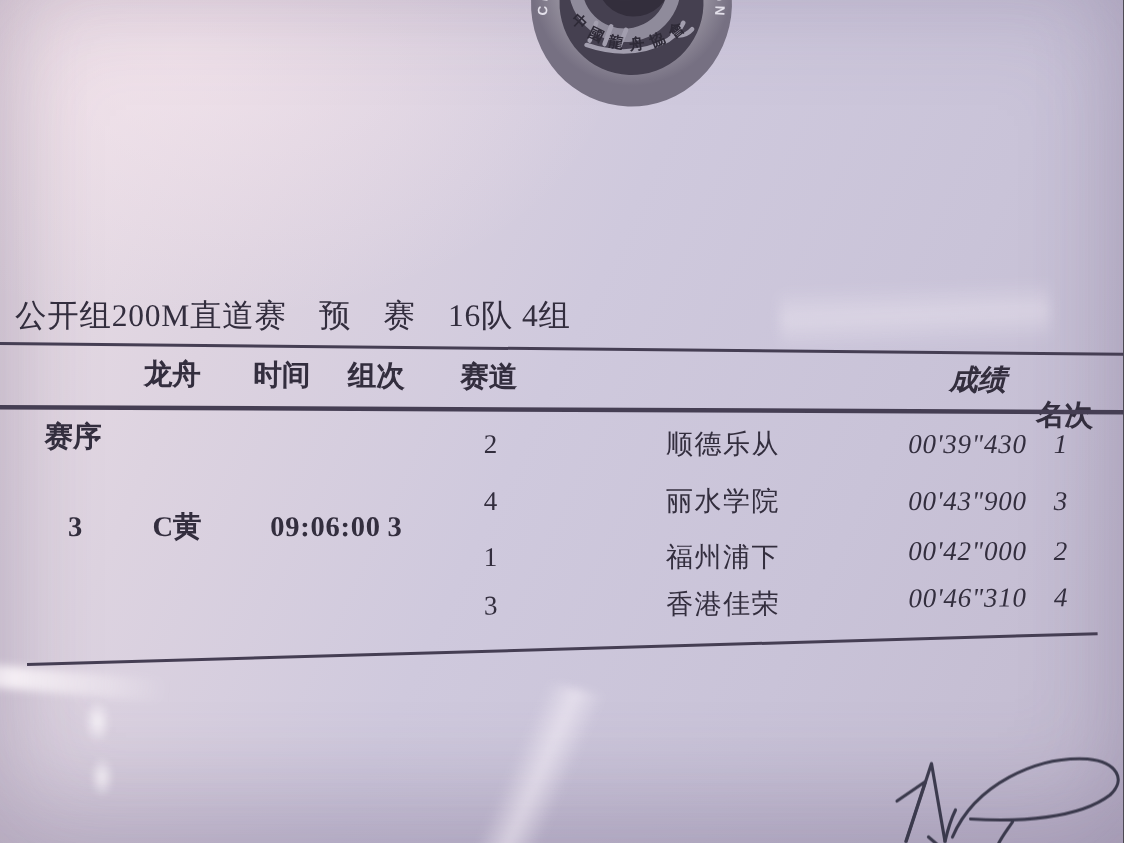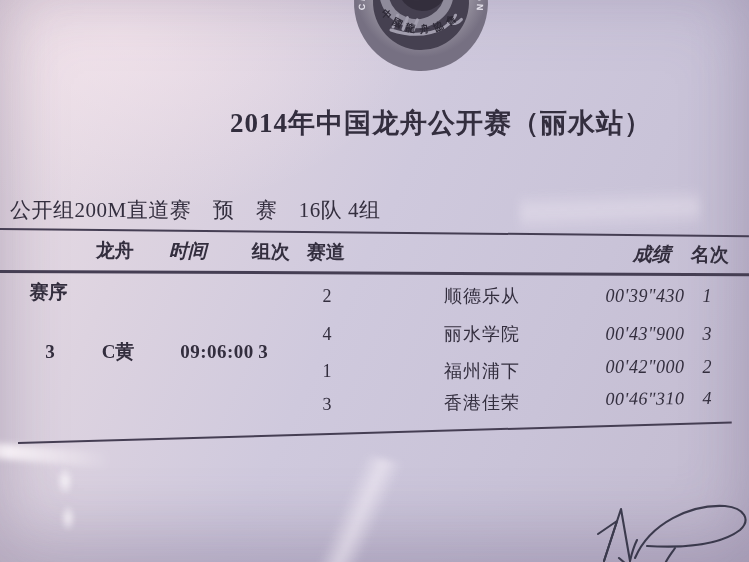--- a/index.html
+++ b/index.html
@@ -38,26 +38,26 @@
   .rule{position:absolute;background:#453e53;transform-origin:left top;}
   .rule-1{top:228px;left:0;width:749px;height:2px;transform:rotate(.55deg);}
   .rule-2{top:270px;left:0;width:749px;height:3px;transform:rotate(.25deg);}
   .rule-3{top:442px;left:18px;width:714px;height:2px;transform:rotate(-1.65deg);}
 
   .cell{position:absolute;height:24px;line-height:24px;text-align:center;font-size:18px;}
   .hdr{font-weight:bold;font-size:19px;}
   .hdr-row{position:absolute;top:238px;left:0;width:749px;height:24px;transform:rotate(.4deg);transform-origin:left top;}
   .h-raceno{left:26px;width:46px;margin-top:42px;}
   .h-boat{left:92px;width:46px;}
-  .h-time{left:165px;width:46px;font-style:italic;}
-  .h-group{left:248px;width:46px;}
+  .h-time{left:165px;width:46px;}
+  .h-group{left:228px;width:46px;}
   .h-lane{left:303px;width:46px;}
   .h-team{left:441px;width:100px;}
   .h-result{left:612px;width:80px;font-style:italic;}
-  .h-rank{left:680px;width:60px;}
+  .h-rank{left:680px;width:60px;margin-top:23px;}
 
   .race-row{position:absolute;top:340px;left:0;width:749px;height:24px;font-weight:bold;}
   .c-raceno{left:28px;width:44px;font-size:19px;}
   .c-boat{left:88px;width:60px;font-size:19px;}
   .c-time{left:154px;width:84px;font-size:19px;letter-spacing:.5px;margin-left:21px;}
   .c-group{left:241px;width:44px;font-size:19px;}
 
   .row{position:absolute;left:0;width:749px;height:24px;}
   .row-1{top:284px;}
   .row-2{top:322px;}
@@ -117,21 +117,20 @@
         </text>
         <text font-size="9" font-weight="bold" letter-spacing="2.5" fill="#e3e0ea" font-family="Liberation Sans, sans-serif">
           <textPath href="#arcTop" startOffset="77%">ATION</textPath>
         </text>
         <text font-size="10" font-weight="bold" letter-spacing="5" fill="#2e2a37" text-anchor="middle">
           <textPath href="#arcBottom" startOffset="50%">中國龍舟協會</textPath>
         </text>
       </g>
     </svg>
 
-    <div class="title">2014年中国龙舟公开赛（丽水站）</div>
     <div class="event-line">公开组200M直道赛　预　赛　16队 4组</div>
 
     <div class="rule rule-1"></div>
 
     <div class="hdr-row">
       <span class="cell hdr h-raceno">赛序</span>
       <span class="cell hdr h-boat">龙舟</span>
       <span class="cell hdr h-time">时间</span>
       <span class="cell hdr h-group">组次</span>
       <span class="cell hdr h-lane">赛道</span>

